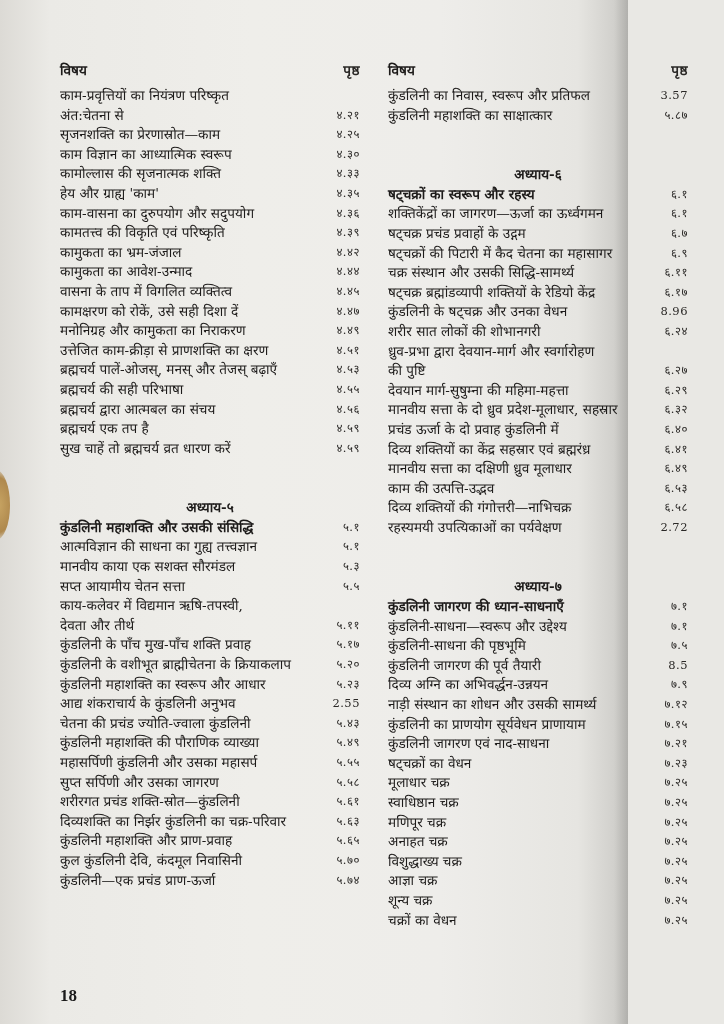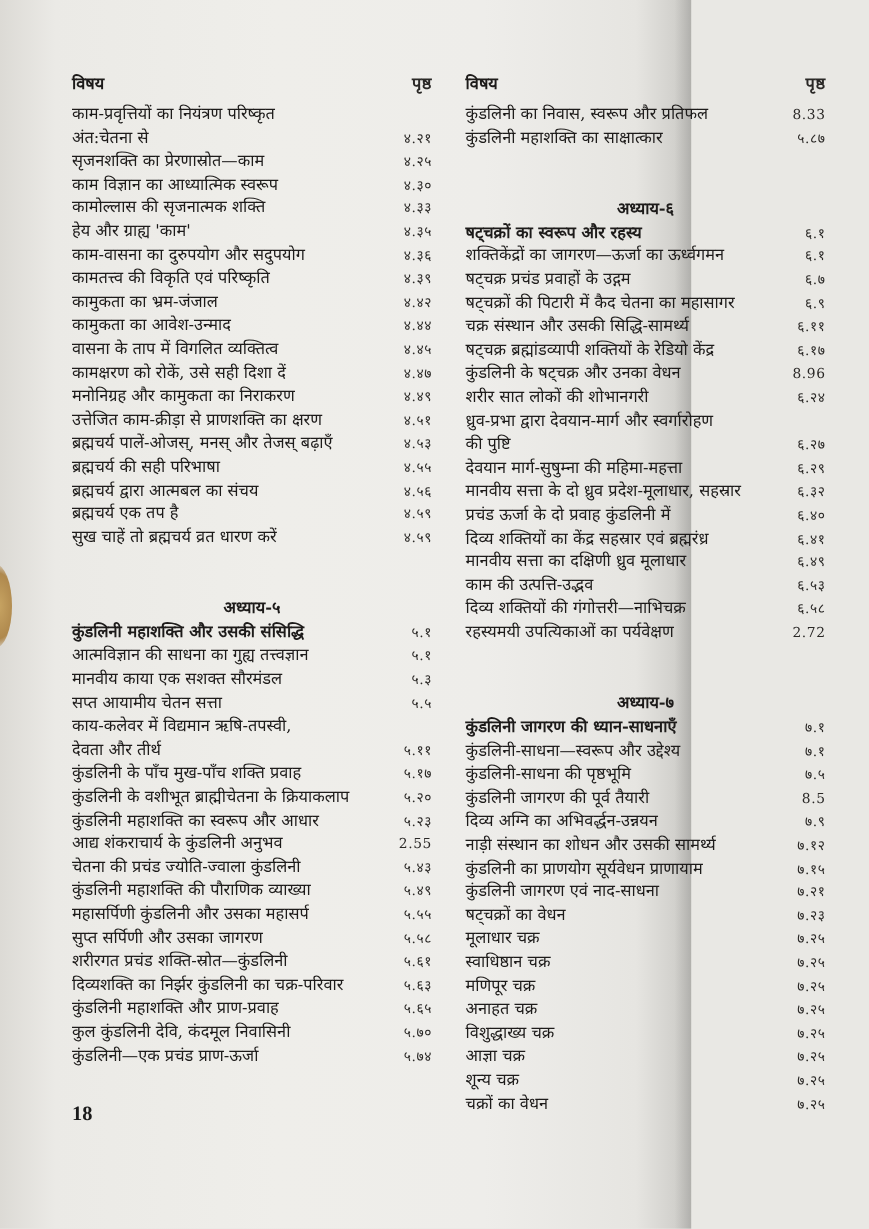--- a/index.html
+++ b/index.html
@@ -4,21 +4,21 @@
 <style>
   html, body { margin:0; padding:0; }
   body {
     width:724px; height:1024px; overflow:hidden;
     background:#e9e8e4;
     font-family:"DejaVu Serif", serif;
     color:#1d1b1a;
     position:relative;
   }
   .page {
-    position:absolute; left:0; top:0; width:576px; height:1024px;
+    position:absolute; left:0; top:0; width:628px; height:1024px;
     background:linear-gradient(90deg,#dcdad5 0%,#ebeae6 8%,#efeeea 40%,#eeedea 70%,#e6e5e1 92%,#c9c8c4 100%);
   }
   .shadow-edge {
     position:absolute; right:0; top:0; width:14px; height:1024px;
     background:linear-gradient(90deg,rgba(0,0,0,0) 0%,rgba(0,0,0,0.12) 100%);
   }
   .thumb {
     position:absolute; left:-18px; top:470px; width:28px; height:70px;
     border-radius:50%;
     background:radial-gradient(ellipse at 60% 50%,#c49b4f 0%,#a77a35 55%,rgba(160,120,60,0) 75%);
@@ -34,21 +34,21 @@
     font-size:13.6px; white-space:nowrap;
   }
   .row .t { position:absolute; left:0; }
   .row .p { position:absolute; right:0; font-size:11.5px; letter-spacing:0.5px; color:#2a2826; }
   .row.head .t, .row.head .p { font-weight:bold; font-size:13.6px; }
   .row.chapter { text-align:center; font-weight:bold;margin-top:40px; }
   .row.chapter .t { position:static; display:block; text-align:center; }
   .row.bold .t { font-weight:bold; }
   .row.headrow { height:26px; line-height:20px; }
   .pagenum {
-    position:absolute; left:60px; top:918px;
+    position:absolute; left:60px; top:986px;
     font-family:"Liberation Serif", serif; font-weight:bold; font-size:17px; color:#1a1a1a;
   }
 </style>
 </head>
 <body>
 
 <div class="page">
   <div class="shadow-edge"></div>
   <div class="thumb"></div>
 
@@ -217,21 +217,21 @@
   </div>
 
   <div class="col right">
     <div class="row head headrow">
       <span class="t">विषय</span>
       <span class="p">पृष्ठ</span>
     </div>
     <div id="right-rows">
         <div class="row">
           <span class="t">कुंडलिनी का निवास, स्वरूप और प्रतिफल</span>
-          <span class="p">8.33</span>
+          <span class="p">3.57</span>
         </div>
         <div class="row">
           <span class="t">कुंडलिनी महाशक्ति का साक्षात्कार</span>
           <span class="p">५.८७</span>
         </div>
         <div class="row chapter">
           <span class="t">अध्याय-६</span>
         </div>
         <div class="row bold">
           <span class="t">षट्चक्रों का स्वरूप और रहस्य</span>

